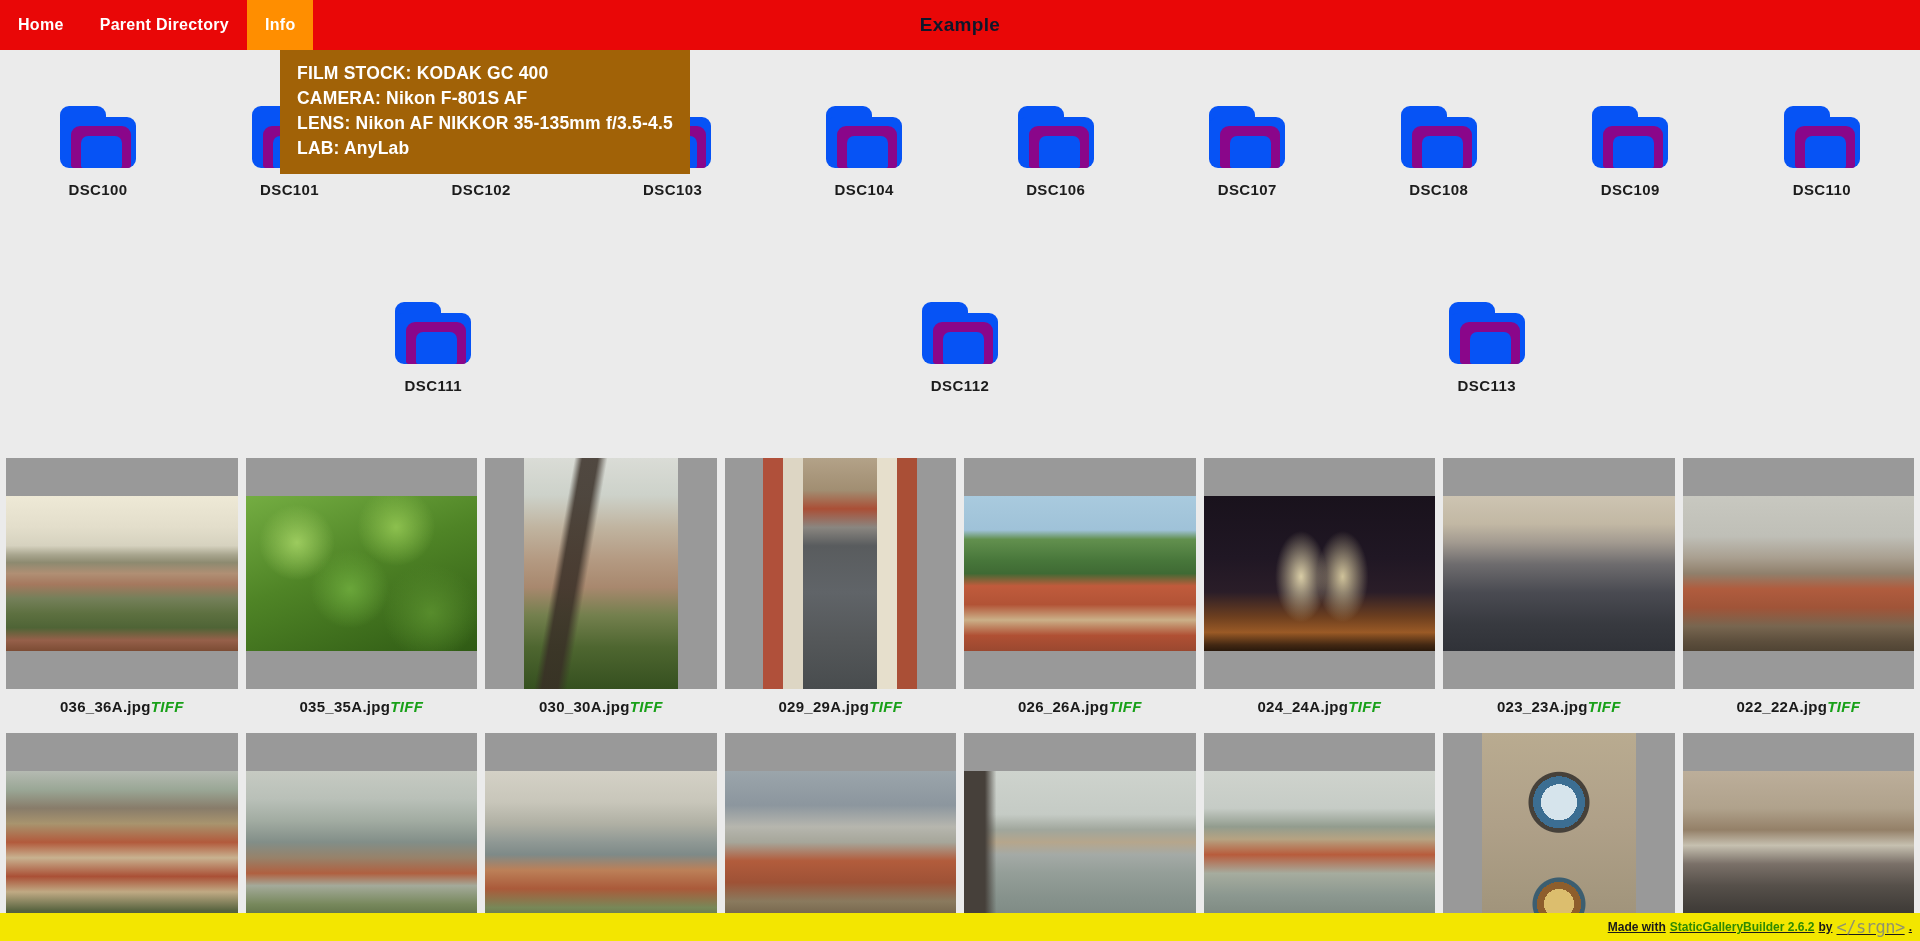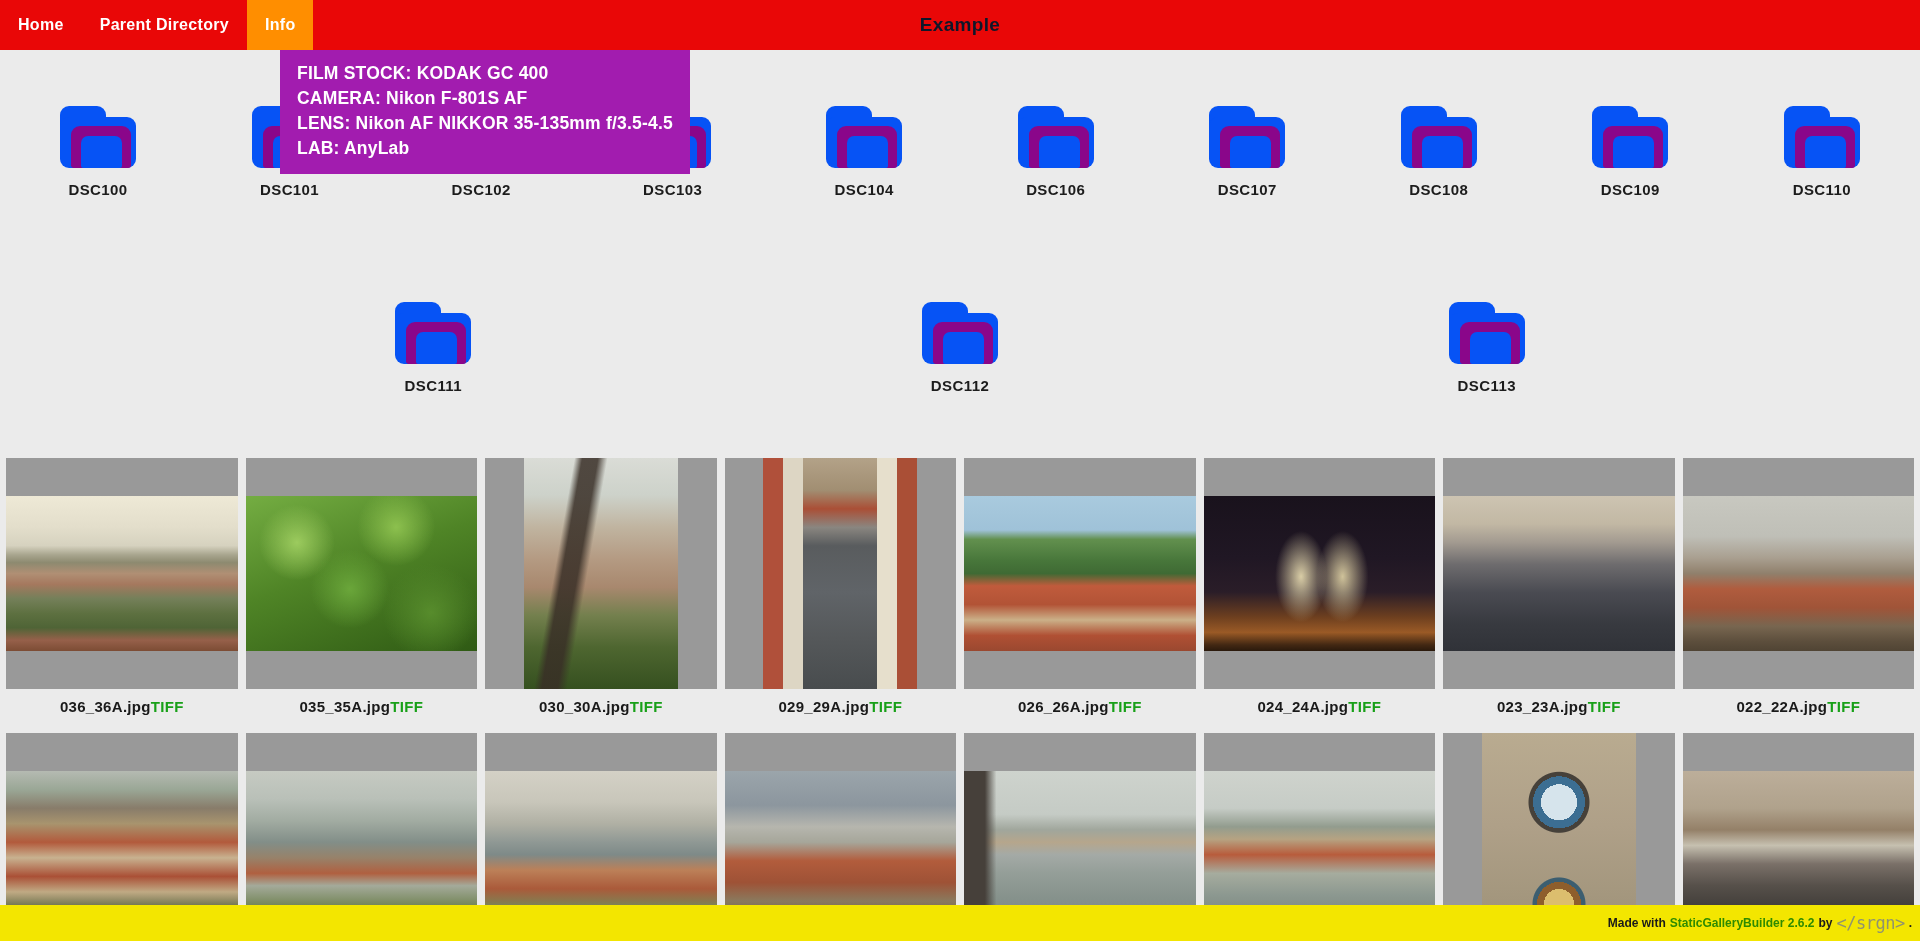--- a/index.html
+++ b/index.html
@@ -23,21 +23,21 @@
   .nav-link.active { background:#ff8e00; }
   .nav-title {
     position:absolute; left:50%; top:0; bottom:0; transform:translateX(-50%);
     display:flex; align-items:center;
     color:#0f172a; font-weight:bold; font-size:19px; letter-spacing:.3px;text-align:center;
   }
 
   
   .tooltip {
     position:absolute; left:280px; top:50px; z-index:25;
-    background:#a21caf; color:#ffffff;
+    background:#a16207; color:#ffffff;
     padding:11px 17px 13px; white-space:nowrap;
     font-size:17.5px; line-height:25px; font-weight:600; letter-spacing:.2px;
   }
 
   
   .folders { display:flex; flex-wrap:wrap; justify-content:space-evenly; }
   .folder-item {
     width:187px; margin:56px 0 48px;
     display:flex; flex-direction:column; align-items:center;
     cursor:pointer;
@@ -60,21 +60,21 @@
     height:231px; background:#999999; overflow:hidden;
     display:flex; align-items:center; justify-content:center;
   }
   .photo { flex:none; }
   .land { width:100%; height:155px; }
   .port { width:154px; height:231px; }
   .thumb-label {
     margin-top:9px; text-align:center;
     font-size:15px; font-weight:bold; color:#1a1a1a; letter-spacing:.3px;
   }
-  .tiff { color:#18a018; text-decoration:none; cursor:pointer; }
+  .tiff { color:#18a018; text-decoration:none; cursor:pointer;font-style:italic; }
 
   
   .ph1 { background:linear-gradient(180deg,#eee9d6 0%,#e3decb 20%,#d6d2bf 32%,#a8a58e 38%,#8d8a70 43%,#b08f74 50%,#a5785e 57%,#75805a 66%,#5d7040 76%,#4f6436 85%,#96604a 93%,#7c4c34 100%); }
   .ph2 { background:radial-gradient(circle at 22% 30%,#9ccb5e 0,rgba(0,0,0,0) 18%),radial-gradient(circle at 65% 20%,#8cc04e 0,rgba(0,0,0,0) 20%),radial-gradient(circle at 45% 60%,#6aa63a 0,rgba(0,0,0,0) 25%),radial-gradient(circle at 80% 75%,#578c2c 0,rgba(0,0,0,0) 22%),linear-gradient(160deg,#74ad42 0%,#4f8426 45%,#2f5a14 100%); }
   .ph3 { background:linear-gradient(100deg,rgba(56,46,38,0) 26%,rgba(56,46,38,.85) 30%,rgba(56,46,38,.85) 38%,rgba(56,46,38,0) 43%),linear-gradient(180deg,#dadcd6 0%,#cdd2ca 16%,#c0b4a0 30%,#b49a82 44%,#a8886e 56%,#74804e 68%,#4e6630 82%,#35501f 100%); }
   .ph4 { background:linear-gradient(90deg,#b0503a 0 13%,#ddd6c4 13% 26%,rgba(0,0,0,0) 26% 74%,#e6dfcc 74% 87%,#aa4f36 87% 100%),linear-gradient(180deg,#b3a288 0%,#a18e72 14%,#aa4f36 22%,#8a8680 30%,#595c5e 38%,#606468 58%,#55585a 78%,#484c4e 100%); }
   .ph5 { background:linear-gradient(180deg,#a9cade 0%,#9fc2d8 22%,#62904e 28%,#47763a 42%,#3f6a34 50%,#c05b3c 58%,#b25336 70%,#cbb088 80%,#b05034 90%,#9a4830 100%); }
   .ph6 { background:radial-gradient(ellipse 16% 42% at 42% 52%,#d9cda6 0%,rgba(217,205,166,0) 70%),radial-gradient(ellipse 16% 42% at 60% 52%,#cfc29a 0%,rgba(207,194,154,0) 70%),linear-gradient(180deg,#19121c 0%,#201724 40%,#2a1d28 62%,#6d3f1f 78%,#9a5a26 88%,#432813 96%,#2a190c 100%); }
   .ph7 { background:linear-gradient(180deg,#cdc4b2 0%,#c2b8a4 18%,#a29a90 30%,#6e6c6e 44%,#4a4b52 62%,#383a40 82%,#303238 100%); }
   .ph8 { background:linear-gradient(180deg,#c8c8c0 0%,#bfbfb7 26%,#a99f90 40%,#90806c 50%,#b05c3e 60%,#a05438 72%,#786650 84%,#5c4e3c 94%,#504434 100%); }
@@ -82,24 +82,24 @@
   .pr2 { background:linear-gradient(180deg,#c6cac2 0%,#b9c0b8 18%,#a2aca2 32%,#828e88 46%,#97826a 56%,#b06040 66%,#a4aa9a 74%,#77885c 86%,#4f6238 100%); }
   .pr3 { background:linear-gradient(180deg,#d4d1c6 0%,#c8c6ba 20%,#b0b0a4 34%,#8f9894 46%,#7e8a88 54%,#bc8058 64%,#aa5a3a 76%,#788858 88%,#5a7042 100%); }
   .pr4 { background:linear-gradient(180deg,#9ba5ab 0%,#8c969e 22%,#b6b6ae 36%,#a6a69a 46%,#b25c3c 58%,#9e5236 72%,#8a7a5e 84%,#66563f 100%); }
   .pr5 { background:linear-gradient(90deg,#46403a 0 9%,rgba(0,0,0,0) 14%),linear-gradient(180deg,#ced3cd 0%,#c5cbc5 28%,#a0a69c 38%,#b6a68c 46%,#a4aaa6 54%,#949e98 66%,#86928c 82%,#7a8680 100%); }
   .pr6 { background:linear-gradient(180deg,#cfd3cd 0%,#c6ccc6 24%,#929c8e 36%,#b6a382 44%,#b85c3c 54%,#a6ac9e 66%,#8c9890 80%,#76827a 100%); }
   .pr7 { background:radial-gradient(circle at 50% 30%,#d6e4ec 0 18px,#3c6e92 18px 26px,#46413a 26px 30px,rgba(0,0,0,0) 31px),radial-gradient(circle at 50% 74%,#dcbe6e 0 15px,#8e5e2c 15px 22px,#3c5e70 22px 26px,rgba(0,0,0,0) 27px),linear-gradient(180deg,#b9ab90 0%,#afa088 40%,#a4977e 70%,#998c74 100%); }
   .pr8 { background:linear-gradient(180deg,#bcae9a 0%,#b0a28c 24%,#948068 38%,#c6c0b0 48%,#7a7068 60%,#56504a 74%,#423e3a 88%,#38342f 100%); }
 
   
   .footer {
-    position:absolute; left:0; right:0; bottom:0; height:36px; z-index:40;
+    position:absolute; left:0; right:0; bottom:0; height:28px; z-index:40;
     background:#f3e600;
     display:flex; align-items:center; justify-content:flex-end;
-    padding-right:8px; font-size:12px; font-weight:bold; color:#1a1a1a;
+    padding-right:8px; font-size:12px; font-weight:bold; color:#1a1a1a;text-decoration:underline;
   }
   .footer .seg { margin-left:4px; }
   .builder-link { color:#2e8b00; cursor:pointer; text-decoration:none; }
   .srgn-logo {
     font-family:"DejaVu Sans Mono", monospace; font-weight:normal;
     color:#90936e; font-size:17px; letter-spacing:-.5px; cursor:pointer; text-decoration:none;
   }
 </style>
 </head>
 <body>

